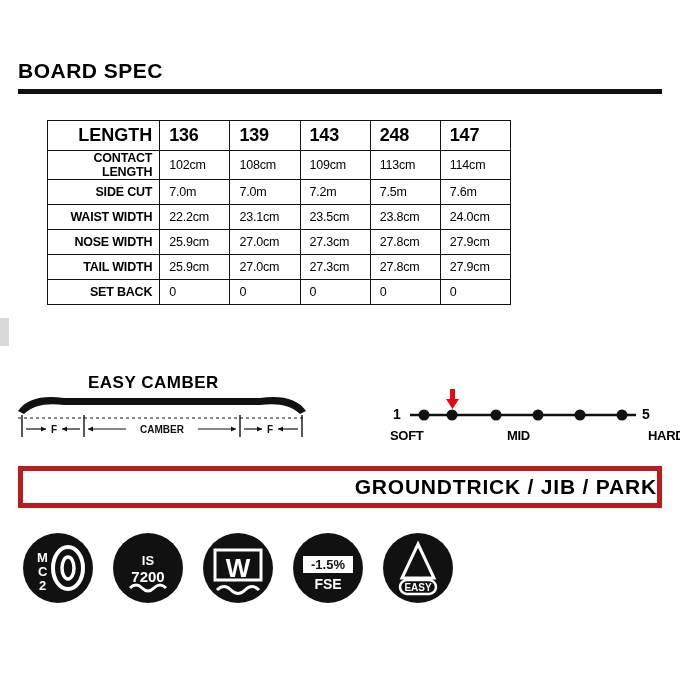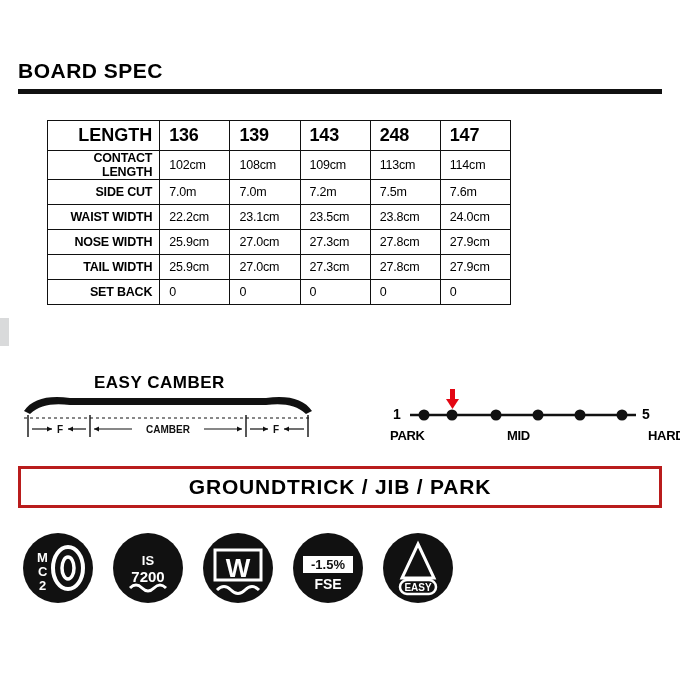--- a/index.html
+++ b/index.html
@@ -84,21 +84,21 @@
   .spec-table .head .val {
     font-size: 18px;
     font-weight: bold;
     text-align: left;
     padding-left: 9px;
   }
 
   
   .camber-block {
     position: absolute;
-    left: 18px;
+    left: 12px;
     top: 373px;
     width: 300px;
     height: 75px;
   }
   .camber-title {
     position: absolute;
     left: 76px;
     top: 0px;
     font-size: 17px;
     font-weight: bold;
@@ -135,25 +135,25 @@
   .flex-num-left  { position:absolute; left: 13px; top: 33px; font-size: 14px; font-weight: bold;}
   .flex-num-right { position:absolute; left: 262px; top: 33px; font-size: 14px; font-weight: bold;}
 
   
   .banner {
     position: absolute;
     left: 18px;
     top: 466px;
     width: 644px;
     height: 42px;
-    border: 3px solid #b91c1c;
+    border: 5px solid #b91c1c;
     box-sizing: border-box;
     display: flex;
     align-items: center;
-    justify-content: center;
+    justify-content: flex-end;
   }
   .banner-text {
     font-size: 21px;
     font-weight: bold;
     letter-spacing: 0.8px;
   }
 
   
   .icons {
     position: absolute;
@@ -305,21 +305,21 @@
 
       <circle cx="44" cy="26" r="5.5" fill="#111111"></circle>
       <circle cx="72" cy="26" r="5.5" fill="#111111"></circle>
       <circle cx="116" cy="26" r="5.5" fill="#111111"></circle>
       <circle cx="158" cy="26" r="5.5" fill="#111111"></circle>
       <circle cx="200" cy="26" r="5.5" fill="#111111"></circle>
       <circle cx="242" cy="26" r="5.5" fill="#111111"></circle>
     </svg>
     <div class="flex-num-left">1</div>
     <div class="flex-num-right">5</div>
-    <div class="flex-label flex-soft">PARK</div>
+    <div class="flex-label flex-soft">SOFT</div>
     <div class="flex-label flex-mid">MID</div>
     <div class="flex-label flex-hard">HARD</div>
   </div>
 
   <div class="banner">
     <div class="banner-text">GROUNDTRICK / JIB / PARK</div>
   </div>
 
   <div class="icons">
 

